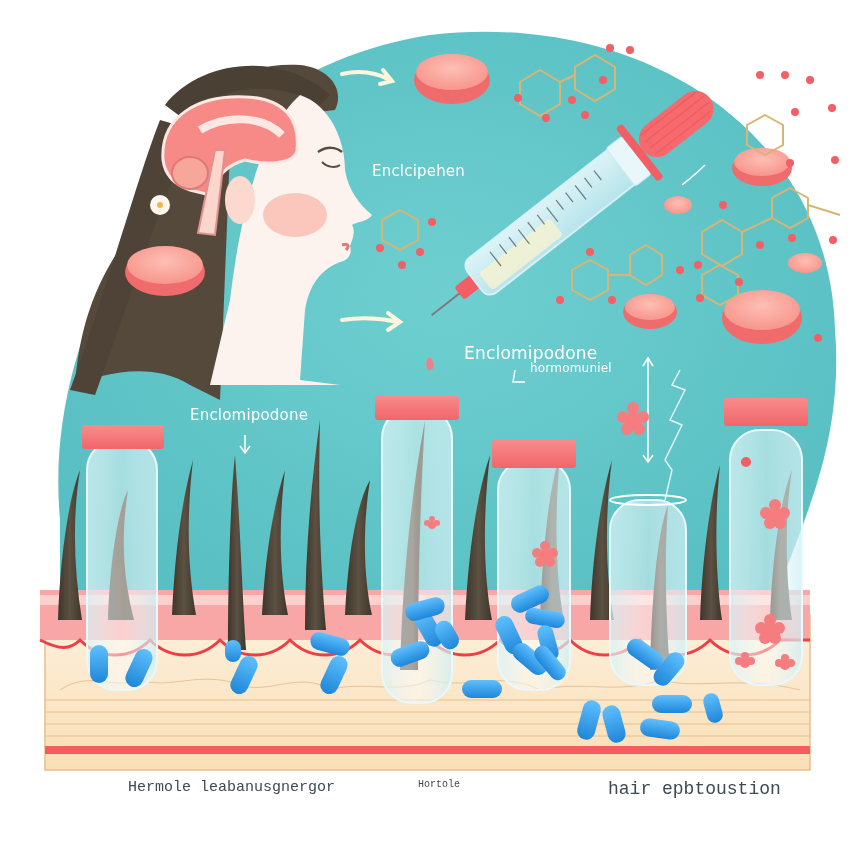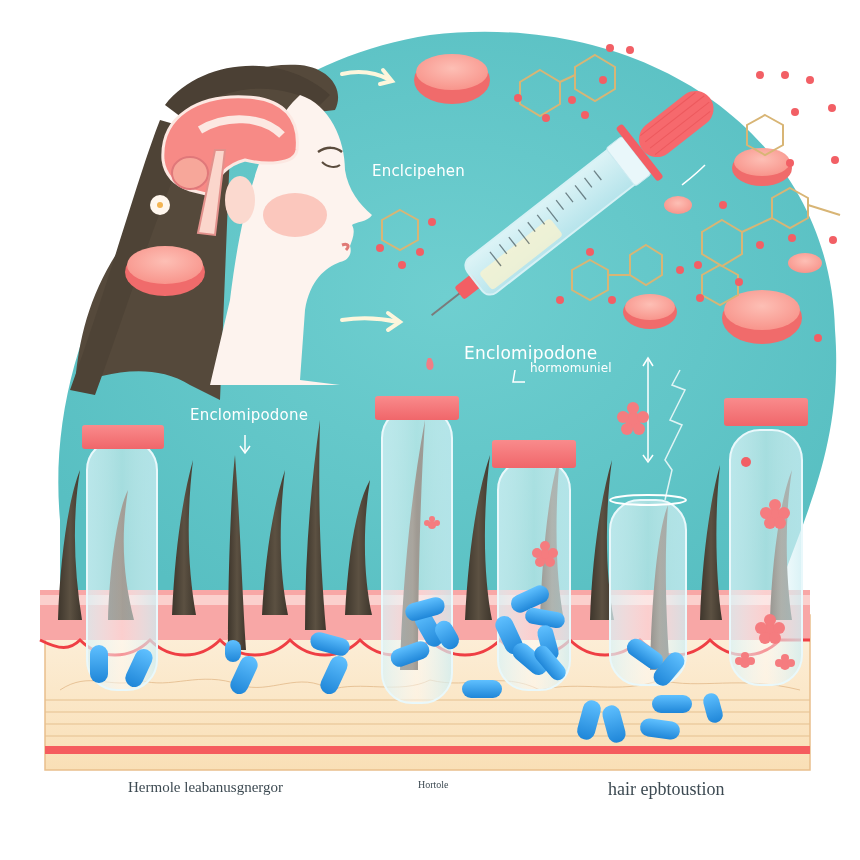--- a/index.html
+++ b/index.html
@@ -1,21 +1,21 @@
 <!DOCTYPE html>
 <html><head>
 <meta charset="utf-8">
 <style>
   html,body{margin:0;padding:0;background:#ffffff;}
   body{width:860px;height:860px;position:relative;overflow:hidden;font-family:"DejaVu Sans",sans-serif;}
   .stage{position:absolute;left:0;top:0;width:860px;height:800px;}
   svg{position:absolute;left:0;top:0;}
   .lbl{position:absolute;white-space:nowrap;}
   .lbl-white{color:#ffffff;font-family:"DejaVu Sans",sans-serif;letter-spacing:0.2px;}
-  .lbl-dark{color:#3d4a52;font-family:Liberation Serif, serif;}
+  .lbl-dark{color:#3d4a52;font-family:Liberation Mono, monospace;}
 </style>
 </head>
 <body>
 
 <div class="stage">
 
 <svg width="860" height="860" viewBox="0 0 860 860">
   <defs>
     <radialGradient id="tealGrad" cx="50%" cy="45%" r="60%">
       <stop offset="0" stop-color="#6fcfd0"></stop>

